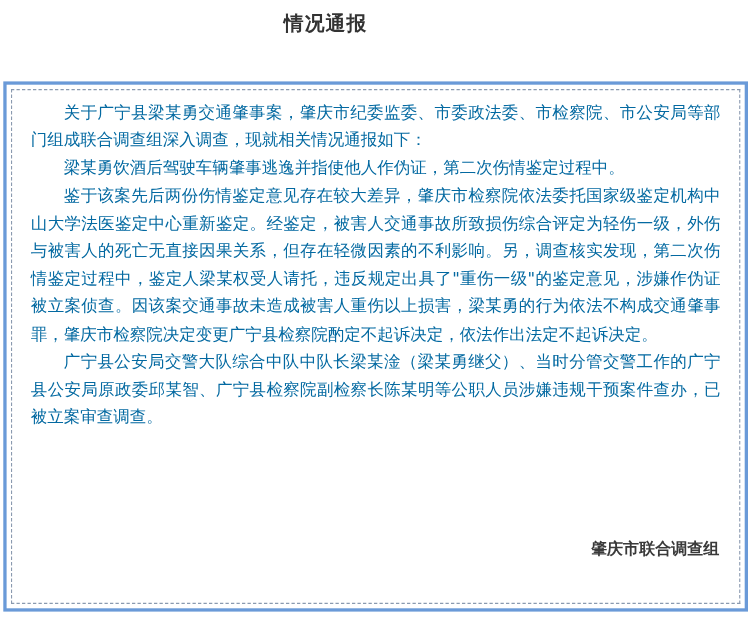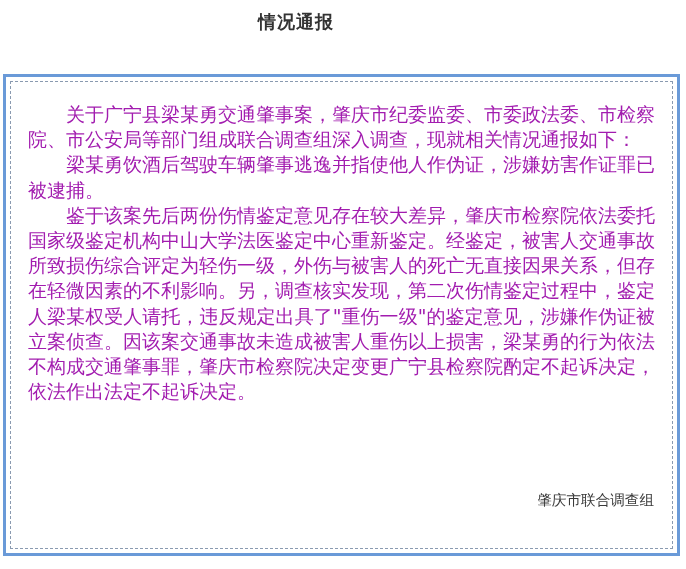--- a/index.html
+++ b/index.html
@@ -40,53 +40,55 @@
       position: absolute;
       left: 4px;
       top: 4px;
       right: 4px;
       bottom: 4px;
       border: 1px dashed #8a9ab0;
     }
     .content {
       position: absolute;
       left: 17px;
-      top: 20px;
+      top: 8px;
       width: 627px;
-      font-size: 19px;
+      font-size: 15px;
       line-height: 25.2px;
-      color: #a21caf;
+      color: #0369a1;
     }
     .content p {
       margin: 0;
       text-indent: 2em;
       text-align: justify;
     }
     .signature {
       position: absolute;
       right: 18px;
       top: 404px;
       text-align: right;
       font-size: 14.6px;
       line-height: 27px;
       color: #3a3a3a;
+      font-weight: bold;
     }
     .signature div {
       margin: 0;
     }
   </style>
 </head>
 <body>
 
 <div class="title">情况通报</div>
 
 <div class="outer-box">
   <div class="inner-box">
     <div class="content">
       <p>关于广宁县梁某勇交通肇事案，肇庆市纪委监委、市委政法委、市检察院、市公安局等部门组成联合调查组深入调查，现就相关情况通报如下：</p>
-      <p>梁某勇饮酒后驾驶车辆肇事逃逸并指使他人作伪证，涉嫌妨害作证罪已被逮捕。</p>
+      <p>梁某勇饮酒后驾驶车辆肇事逃逸并指使他人作伪证，第二次伤情鉴定过程中。</p>
       <p>鉴于该案先后两份伤情鉴定意见存在较大差异，肇庆市检察院依法委托国家级鉴定机构中山大学法医鉴定中心重新鉴定。经鉴定，被害人交通事故所致损伤综合评定为轻伤一级，外伤与被害人的死亡无直接因果关系，但存在轻微因素的不利影响。另，调查核实发现，第二次伤情鉴定过程中，鉴定人梁某权受人请托，违反规定出具了"重伤一级"的鉴定意见，涉嫌作伪证被立案侦查。因该案交通事故未造成被害人重伤以上损害，梁某勇的行为依法不构成交通肇事罪，肇庆市检察院决定变更广宁县检察院酌定不起诉决定，依法作出法定不起诉决定。</p>
+      <p>广宁县公安局交警大队综合中队中队长梁某淦（梁某勇继父）、当时分管交警工作的广宁县公安局原政委邱某智、广宁县检察院副检察长陈某明等公职人员涉嫌违规干预案件查办，已被立案审查调查。</p>
     </div>
     <div class="signature">
       <div>肇庆市联合调查组</div>
     </div>
   </div>
 </div>
 
 </body></html>

